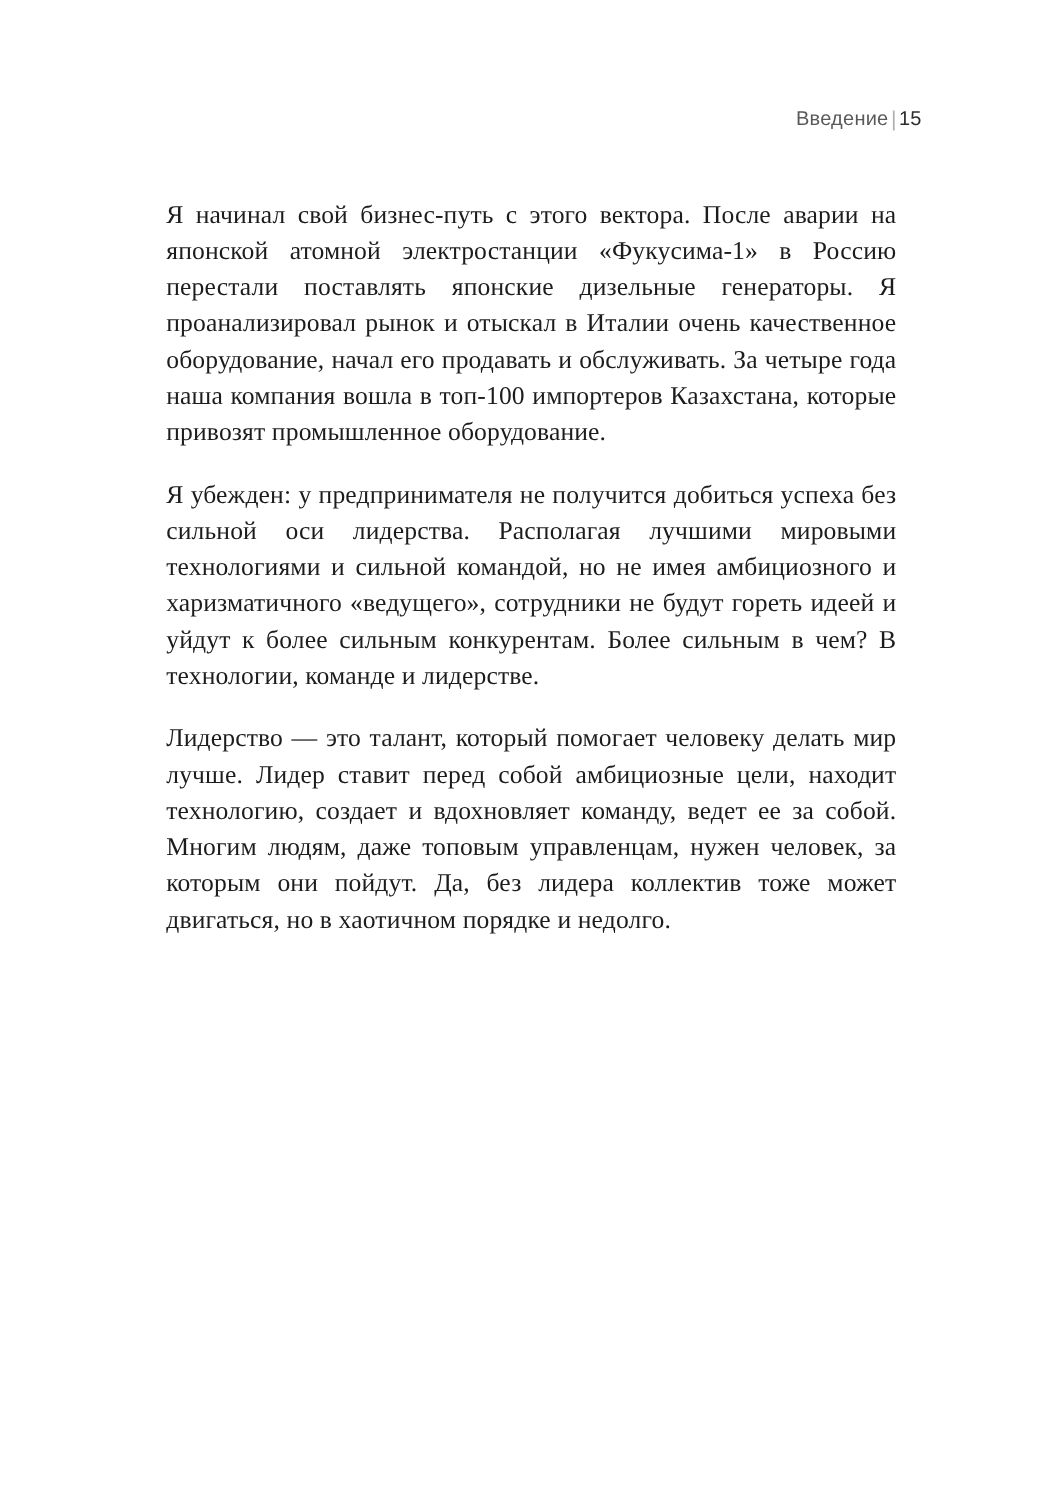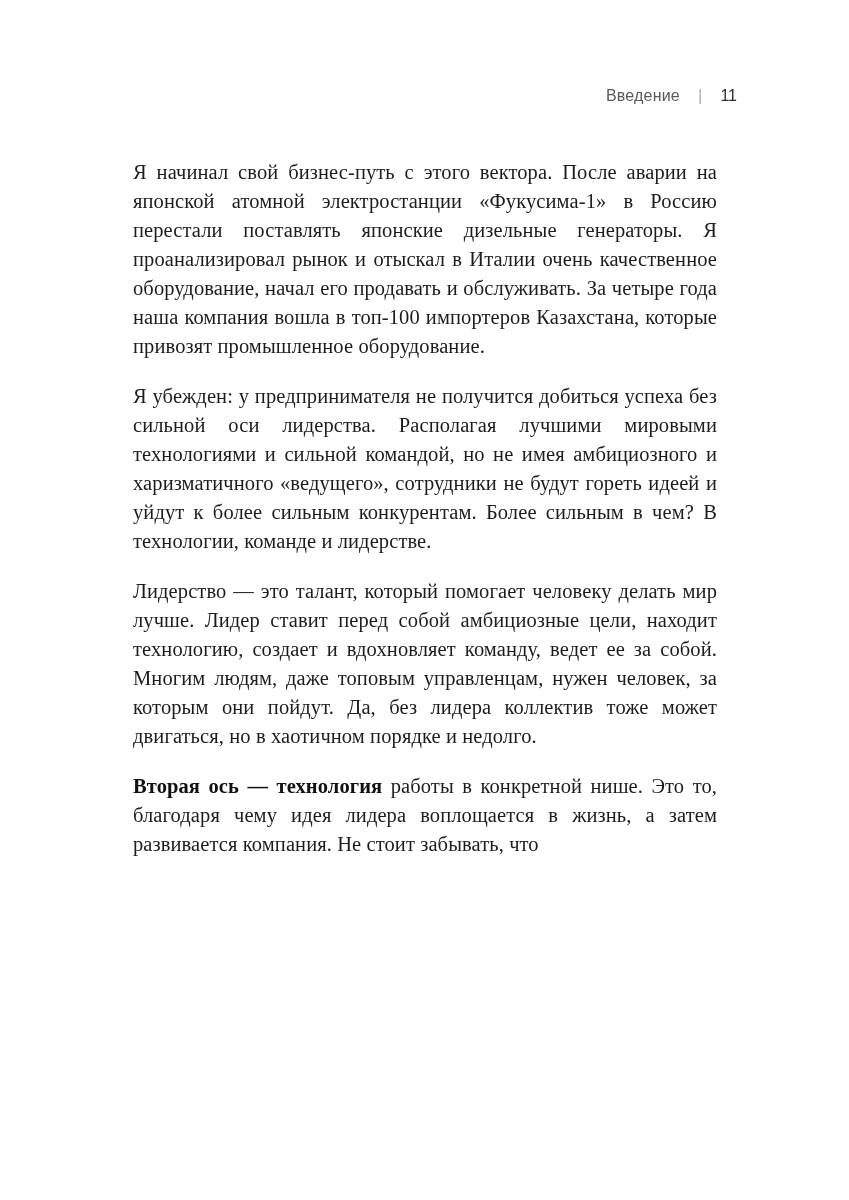--- a/index.html
+++ b/index.html
@@ -15,21 +15,21 @@
     overflow: hidden;
     font-family: "Liberation Serif", "DejaVu Serif", serif;
     color: #1c1c1c;
   }
   .page-header {
     position: absolute;
     top: 86px;
     right: 112px;
     display: flex;
     align-items: center;
-    gap: 18px;
+    gap: 2px;
     font-family: "Liberation Sans", "DejaVu Sans", sans-serif;
     font-size: 16px;
   }
   .page-header .section-name {
     color: #5a5a5a;
     letter-spacing: 0.2px;
   }
   .page-header .separator {
     color: #b0b0b0;
     font-weight: 300;
@@ -57,23 +57,22 @@
   }
 </style>
 </head>
 <body>
 
 <div class="book-page">
 
   <div class="page-header">
     <span class="section-name">Введение</span>
     <span class="separator">|</span>
-    <span class="page-number">11</span>
+    <span class="page-number">15</span>
   </div>
 
   <div class="text-block">
     <p><b></b><span>Я начинал свой бизнес-путь с этого вектора. После аварии на японской атомной электростанции «Фукусима-1» в Россию перестали поставлять японские дизельные генераторы. Я проанализировал рынок и отыскал в Италии очень качественное оборудование, начал его продавать и обслуживать. За четыре года наша компания вошла в топ-100 импортеров Казахстана, которые привозят промышленное оборудование.</span></p>
     <p><b></b><span>Я убежден: у предпринимателя не получится добиться успеха без сильной оси лидерства. Располагая лучшими мировыми технологиями и сильной командой, но не имея амбициозного и харизматичного «ведущего», сотрудники не будут гореть идеей и уйдут к более сильным конкурентам. Более сильным в чем? В технологии, команде и лидерстве.</span></p>
     <p><b></b><span>Лидерство — это талант, который помогает человеку делать мир лучше. Лидер ставит перед собой амбициозные цели, находит технологию, создает и вдохновляет команду, ведет ее за собой. Многим людям, даже топовым управленцам, нужен человек, за которым они пойдут. Да, без лидера коллектив тоже может двигаться, но в хаотичном порядке и недолго.</span></p>
-    <p><b>Вторая ось — технология</b><span> работы в конкретной нише. Это то, благодаря чему идея лидера воплощается в жизнь, а затем развивается компания. Не стоит забывать, что</span></p>
   </div>
 
 </div>
 
 </body></html>

